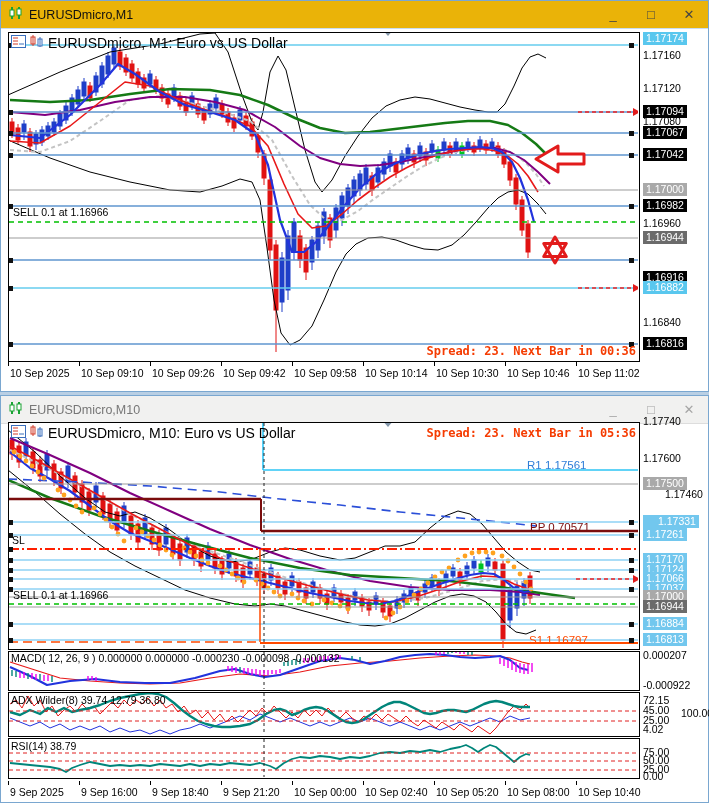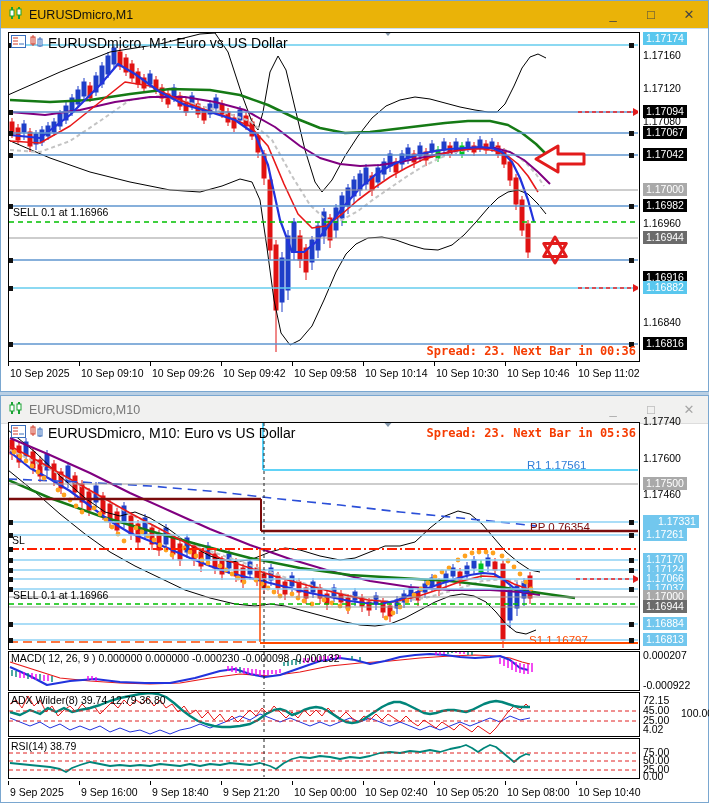--- a/index.html
+++ b/index.html
@@ -714,21 +714,21 @@
   </span>
   <span class="htxt">EURUSDmicro, M10:  Euro vs US Dollar</span>
 </div>
 
 <div class="txt" style="left:13px;top:206px;">SELL 0.1 at 1.16966</div>
 <div class="spread" style="left:300px;top:344px;width:336px;">Spread: 23. Next Bar in 00:36</div>
 <div class="spread" style="left:300px;top:426px;width:336px;">Spread: 23. Next Bar in 05:36</div>
 <div class="txt" style="left:12px;top:534px;">SL</div>
 <div class="txt" style="left:13px;top:589px;">SELL 0.1 at 1.16966</div>
 <div class="txt" style="left:527px;top:459px;color:#2f7ed8;font-size:11.5px;">R1 1.17561</div>
-<div class="txt" style="left:530px;top:521px;color:#7a0c0c;font-size:11.5px;">PP 0.76354</div>
+<div class="txt" style="left:530px;top:521px;color:#7a0c0c;font-size:11.5px;">PP 0.70571</div>
 <div class="txt" style="left:529px;top:634px;color:#ff4a00;font-size:11.5px;">S1 1.16797</div>
 <div class="txt" style="left:11px;top:652px;">MACD( 12, 26, 9 ) 0.000000 0.000000 -0.000230 -0.000098 -0.000132</div>
 <div class="txt" style="left:11px;top:694px;">ADX Wilder(8) 39.74 12.79 36.80</div>
 <div class="txt" style="left:11px;top:740px;">RSI(14) 38.79</div>
 
 <div id="prices1" class="phost" style="left:643px;top:0;">
     <div class="plabel pk_cyan" style="top: 32px;">1.17174</div>
     <div class="plabel pk_plain" style="top: 49px;">1.17160</div>
     <div class="plabel pk_plain" style="top: 82px;">1.17120</div>
     <div class="plabel pk_blue" style="top: 105px;">1.17094</div>
@@ -741,21 +741,21 @@
     <div class="plabel pk_dark" style="top: 231px;">1.16944</div>
     <div class="plabel pk_blue" style="top: 253px; margin-top: 18px;">1.16916</div>
     <div class="plabel pk_cyan" style="top: 281px;">1.16882</div>
     <div class="plabel pk_plain" style="top: 316px;">1.16840</div>
     <div class="plabel pk_blue" style="top: 337px;">1.16816</div>
   </div>
 <div id="prices2" class="phost" style="left:643px;top:0;">
     <div class="plabel pk_plain" style="top: 415px;">1.17740</div>
     <div class="plabel pk_plain" style="top: 452px;">1.17600</div>
     <div class="plabel pk_gray" style="top: 477px;">1.17500</div>
-    <div class="plabel pk_plain" style="top: 488px;">1.17460</div>
+    <div class="plabel pk_plain" style="top: 488px; margin-left: 22px;">1.17460</div>
     <div class="plabel pk_cyan2" style="top: 515px; padding-left: 15px;">1.17331</div>
     <div class="plabel pk_cyan2" style="top: 528px;">1.17261</div>
     <div class="plabel pk_cyan2" style="top: 553px;">1.17170</div>
     <div class="plabel pk_cyan2" style="top: 563px;">1.17124</div>
     <div class="plabel pk_cyan2" style="top: 572px;">1.17066</div>
     <div class="plabel pk_cyan2" style="top: 582px;">1.17037</div>
     <div class="plabel pk_gray" style="top: 590px;">1.17000</div>
     <div class="plabel pk_dark" style="top: 600px;">1.16944</div>
     <div class="plabel pk_cyan2" style="top: 617px;">1.16884</div>
     <div class="plabel pk_cyan2" style="top: 633px;">1.16813</div>

